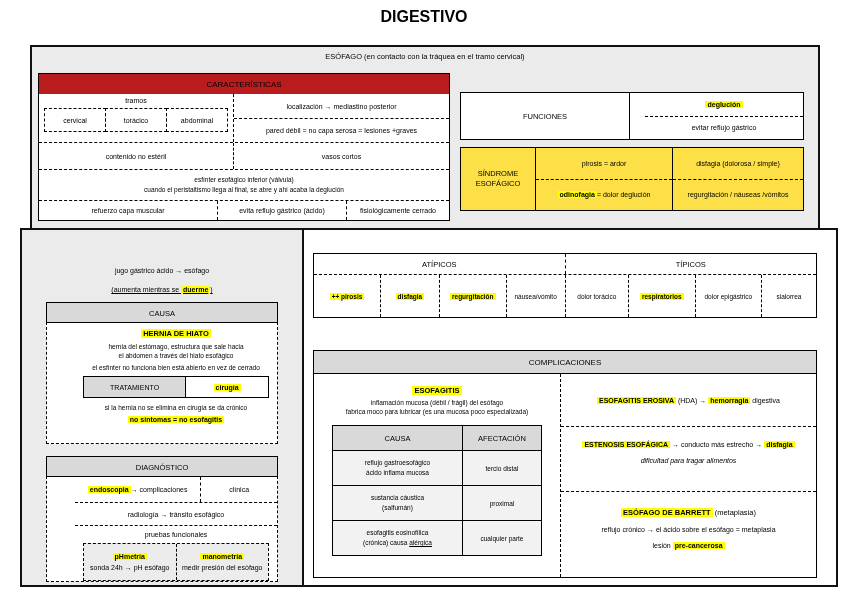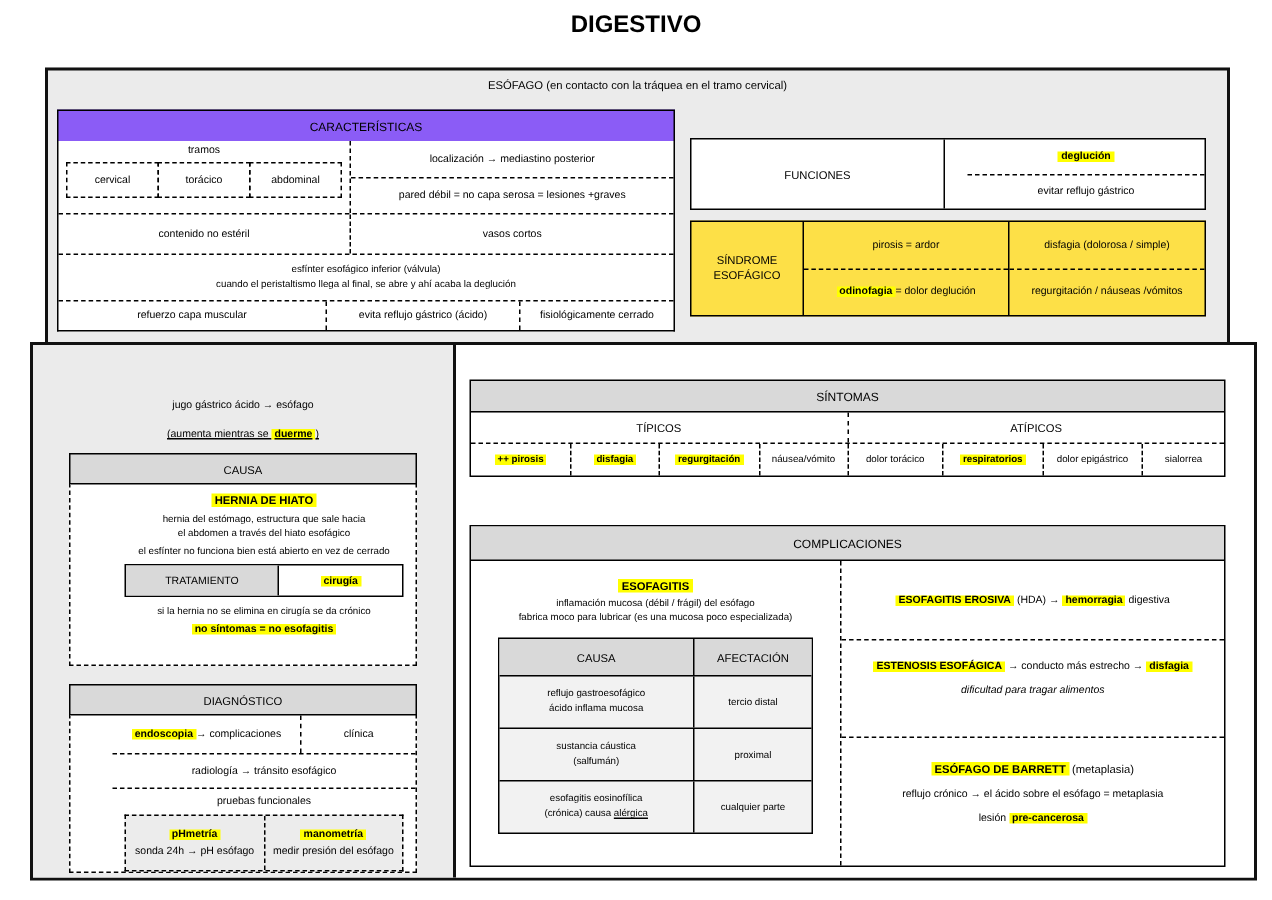--- a/index.html
+++ b/index.html
@@ -15,21 +15,21 @@
   .t7{font-size:7px;} .t65{font-size:6.5px;}
 
   
   .top-panel{left:30px;top:45px;width:786px;height:184px;background:#ebebeb;border:2px solid #111;}
   .bottom-panel{left:20px;top:228px;width:814px;height:355px;border:2px solid #111;display:flex;}
   .bp-left{width:280px;height:100%;background:#ebebeb;border-right:2px solid #111;position:relative;flex:none;}
   .bp-right{flex:1;height:100%;background:#fff;position:relative;}
 
   
   .caract{left:6px;top:26px;width:412px;height:148px;}
-  .caract-header{height:21px;background:#8b5cf6;border:1px solid #000;}
+  .caract-header{height:21px;background:#b91c1c;border:1px solid #000;}
   .caract-body{position:absolute;top:21px;left:0;right:0;bottom:0;background:#fff;
                border:1px solid #000;border-top:none;display:flex;flex-direction:column;}
   .cb-row1{height:48px;display:flex;}
   .cb-left{width:194px;border-right:1px dashed #000;display:flex;flex-direction:column;flex:none;}
   .tramos-label{height:14px;line-height:14px;}
   .tramos-row{display:flex;margin:0 5px;height:24px;}
   .tramos-cell{flex:1;border:1px dashed #000;margin-left:-1px;display:flex;align-items:center;justify-content:center;}
   .tramos-cell:first-child{margin-left:0;}
   .cb-right{flex:1;display:flex;flex-direction:column;}
   .cb-loc{height:24px;border-bottom:1px dashed #000;}
@@ -237,27 +237,26 @@
               <div>medir presión del esófago</div>
             </div>
           </div>
         </div>
       </div>
     </div>
 
     <div class="bp-right">
 
       <div class="abs sintomas-box">
-        <div class="sin-header vctr t8">SÍNTOMAS</div>
         <div class="sin-r2">
           <div class="sin-half">
+            <div class="sin-typ-label t75">ATÍPICOS</div>
+          </div>
+          <div class="sin-half">
             <div class="sin-typ-label t75">TÍPICOS</div>
-          </div>
-          <div class="sin-half">
-            <div class="sin-typ-label t75">ATÍPICOS</div>
           </div>
         </div>
         <div class="sin-r3">
           <div class="sin-half">
             <div class="sin-cell t65" style="flex:1.15;">
               <span class="hl">++ pirosis</span>
               </div>
             <div class="sin-cell t65" style="flex:1;">
               <span class="hl">disfagia</span>
               </div>

